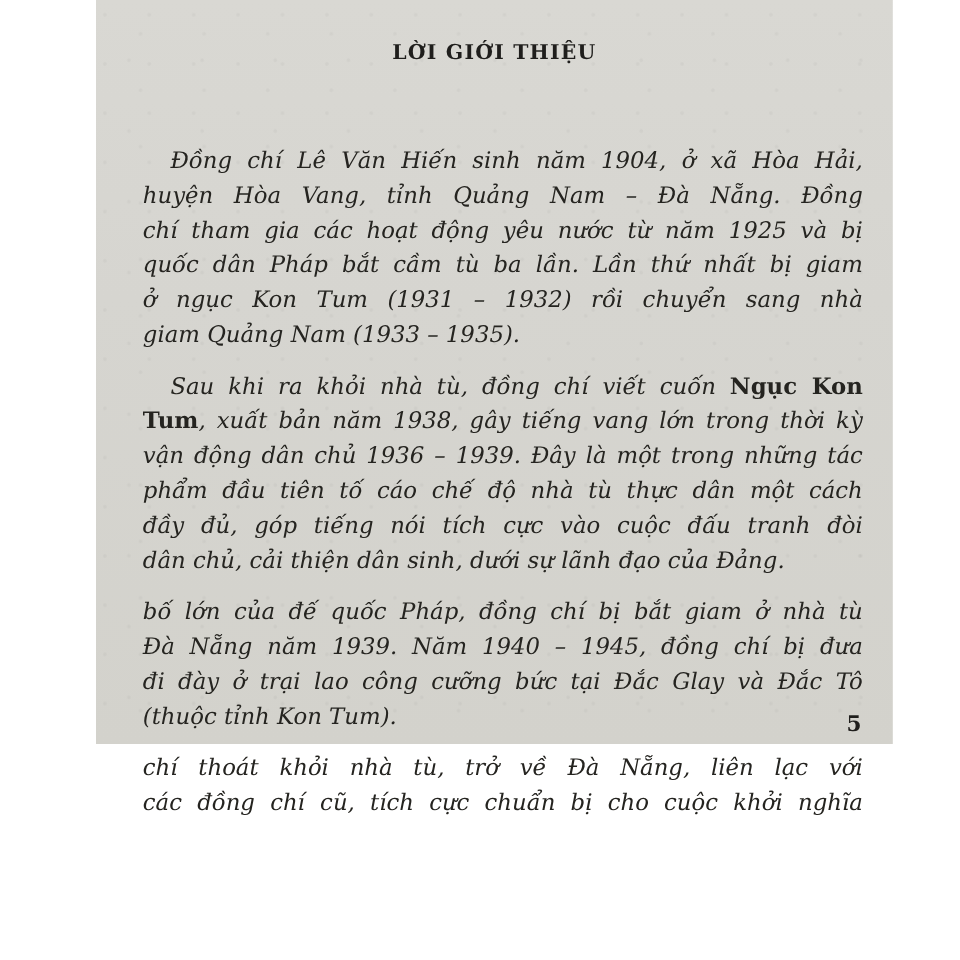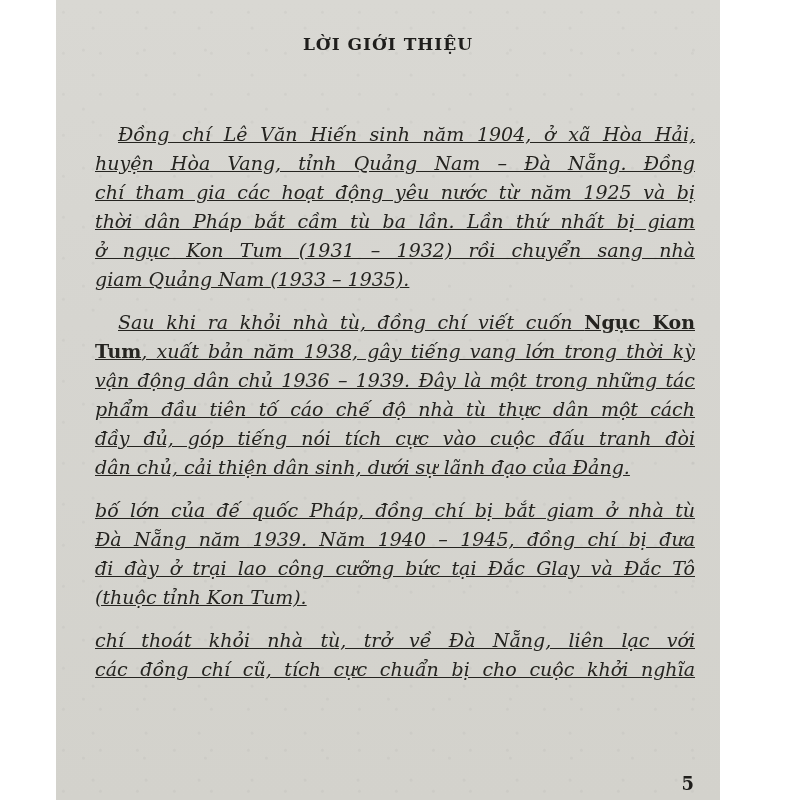--- a/index.html
+++ b/index.html
@@ -5,24 +5,24 @@
     html, body {
       margin: 0;
       padding: 0;
       width: 800px;
       height: 800px;
       background: #ffffff;
       overflow: hidden;
     }
     .page {
       position: absolute;
-      left: 56px;
+      left: 80px;
       top: 0;
       width: 664px;
-      height: 800px;
+      height: 620px;
       background: linear-gradient(180deg, #d9d8d3 0%, #d6d5d0 40%, #d3d2cc 100%);
       box-sizing: border-box;
     }
     .page::before {
       content: "";
       position: absolute;
       inset: 0;
       background:
         radial-gradient(circle at 20% 30%, rgba(0,0,0,0.03) 0 1px, transparent 2px),
         radial-gradient(circle at 70% 60%, rgba(0,0,0,0.03) 0 1px, transparent 2px),
@@ -44,21 +44,20 @@
     }
     .body {
       position: absolute;
       left: 39px;
       top: 120px;
       width: 600px;
       font-family: "DejaVu Serif", serif;
       font-style: italic;
       font-size: 19px;
       color: #252420;
-      text-decoration: underline;
     }
     .para {
       margin: 0 0 14px 0;
     }
     .line {
       display: block;
       height: 29px;
       line-height: 29px;
       white-space: nowrap;
       text-align: justify;
@@ -90,21 +89,21 @@
 
 <div class="page">
   <div class="title">LỜI GIỚI THIỆU</div>
 
   <div class="body">
 
     <div class="para">
       <span class="line first">Đồng chí Lê Văn Hiến sinh năm 1904, ở xã Hòa Hải,</span>
       <span class="line">huyện Hòa Vang, tỉnh Quảng Nam – Đà Nẵng. Đồng</span>
       <span class="line">chí tham gia các hoạt động yêu nước từ năm 1925 và bị</span>
-      <span class="line">thời dân Pháp bắt cầm tù ba lần. Lần thứ nhất bị giam</span>
+      <span class="line">quốc dân Pháp bắt cầm tù ba lần. Lần thứ nhất bị giam</span>
       <span class="line">ở ngục Kon Tum (1931 – 1932) rồi chuyển sang nhà</span>
       <span class="line last">giam Quảng Nam (1933 – 1935).</span>
     </div>
 
     <div class="para">
       <span class="line first"><span>Sau khi ra khỏi nhà tù, đồng chí viết cuốn </span><span class="bold">Ngục Kon</span></span>
       <span class="line"><span class="bold">Tum</span><span>, xuất bản năm 1938, gây tiếng vang lớn trong thời kỳ</span></span>
       <span class="line">vận động dân chủ 1936 – 1939. Đây là một trong những tác</span>
       <span class="line">phẩm đầu tiên tố cáo chế độ nhà tù thực dân một cách</span>
       <span class="line">đầy đủ, góp tiếng nói tích cực vào cuộc đấu tranh đòi</span>

